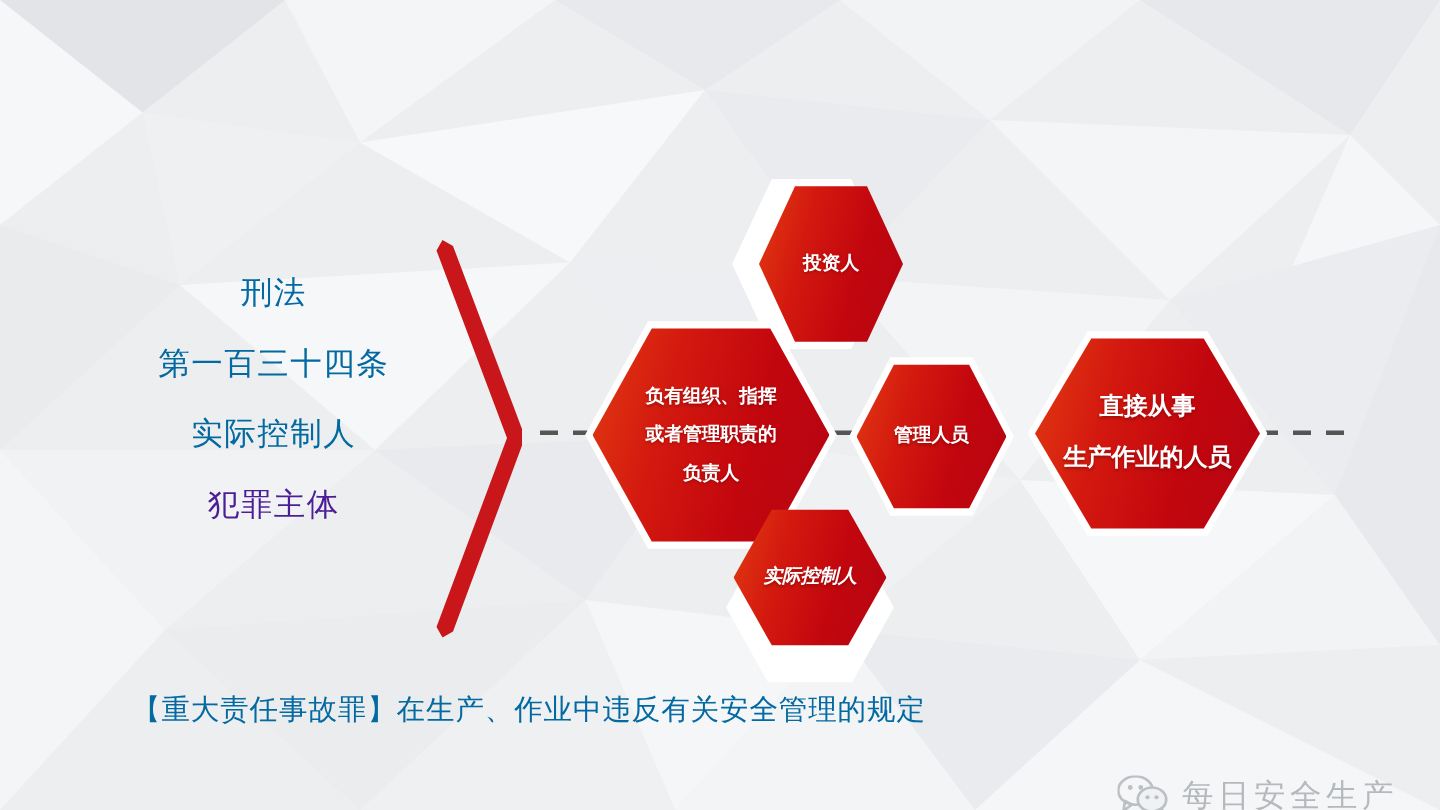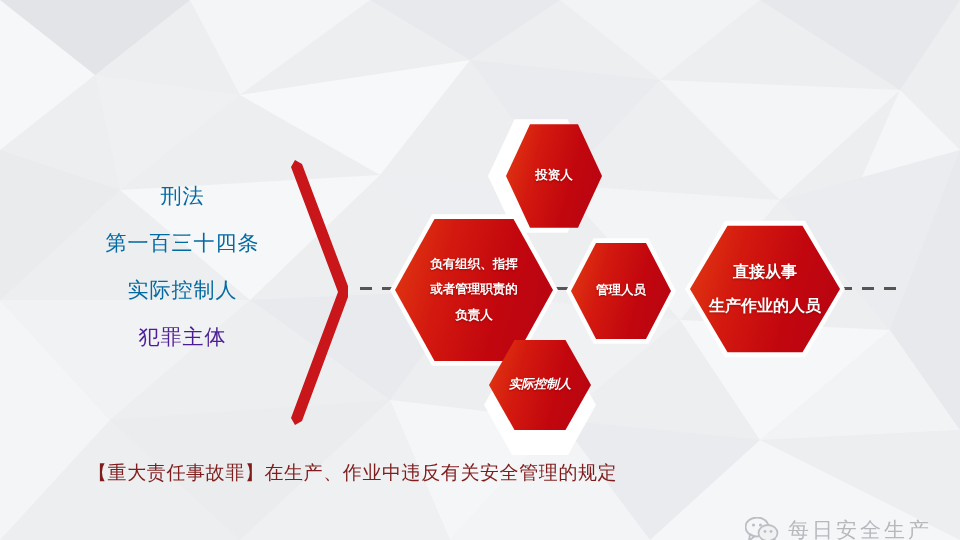--- a/index.html
+++ b/index.html
@@ -128,21 +128,21 @@
 
   #hex-controller-wrap { left:484px; top:353px; width:112px; height:104px; }
   #hex-controller      { left:489px; top:338px; width:102px; height:94px;font-style:italic; }
   #hex-controller .hex-label { font-size:12.5px; }
 
   
   #caption {
     position:absolute;
     left:88px; top:460px;
     font-size:19px;
-    color:#7f1d1d;
+    color:#0369a1;
     letter-spacing:0.6px;
     white-space:nowrap;
     z-index:5;
   }
 
   
   #watermark {
     position:absolute;
     left:745px; top:516px;
     display:flex; align-items:center; gap:9px;

